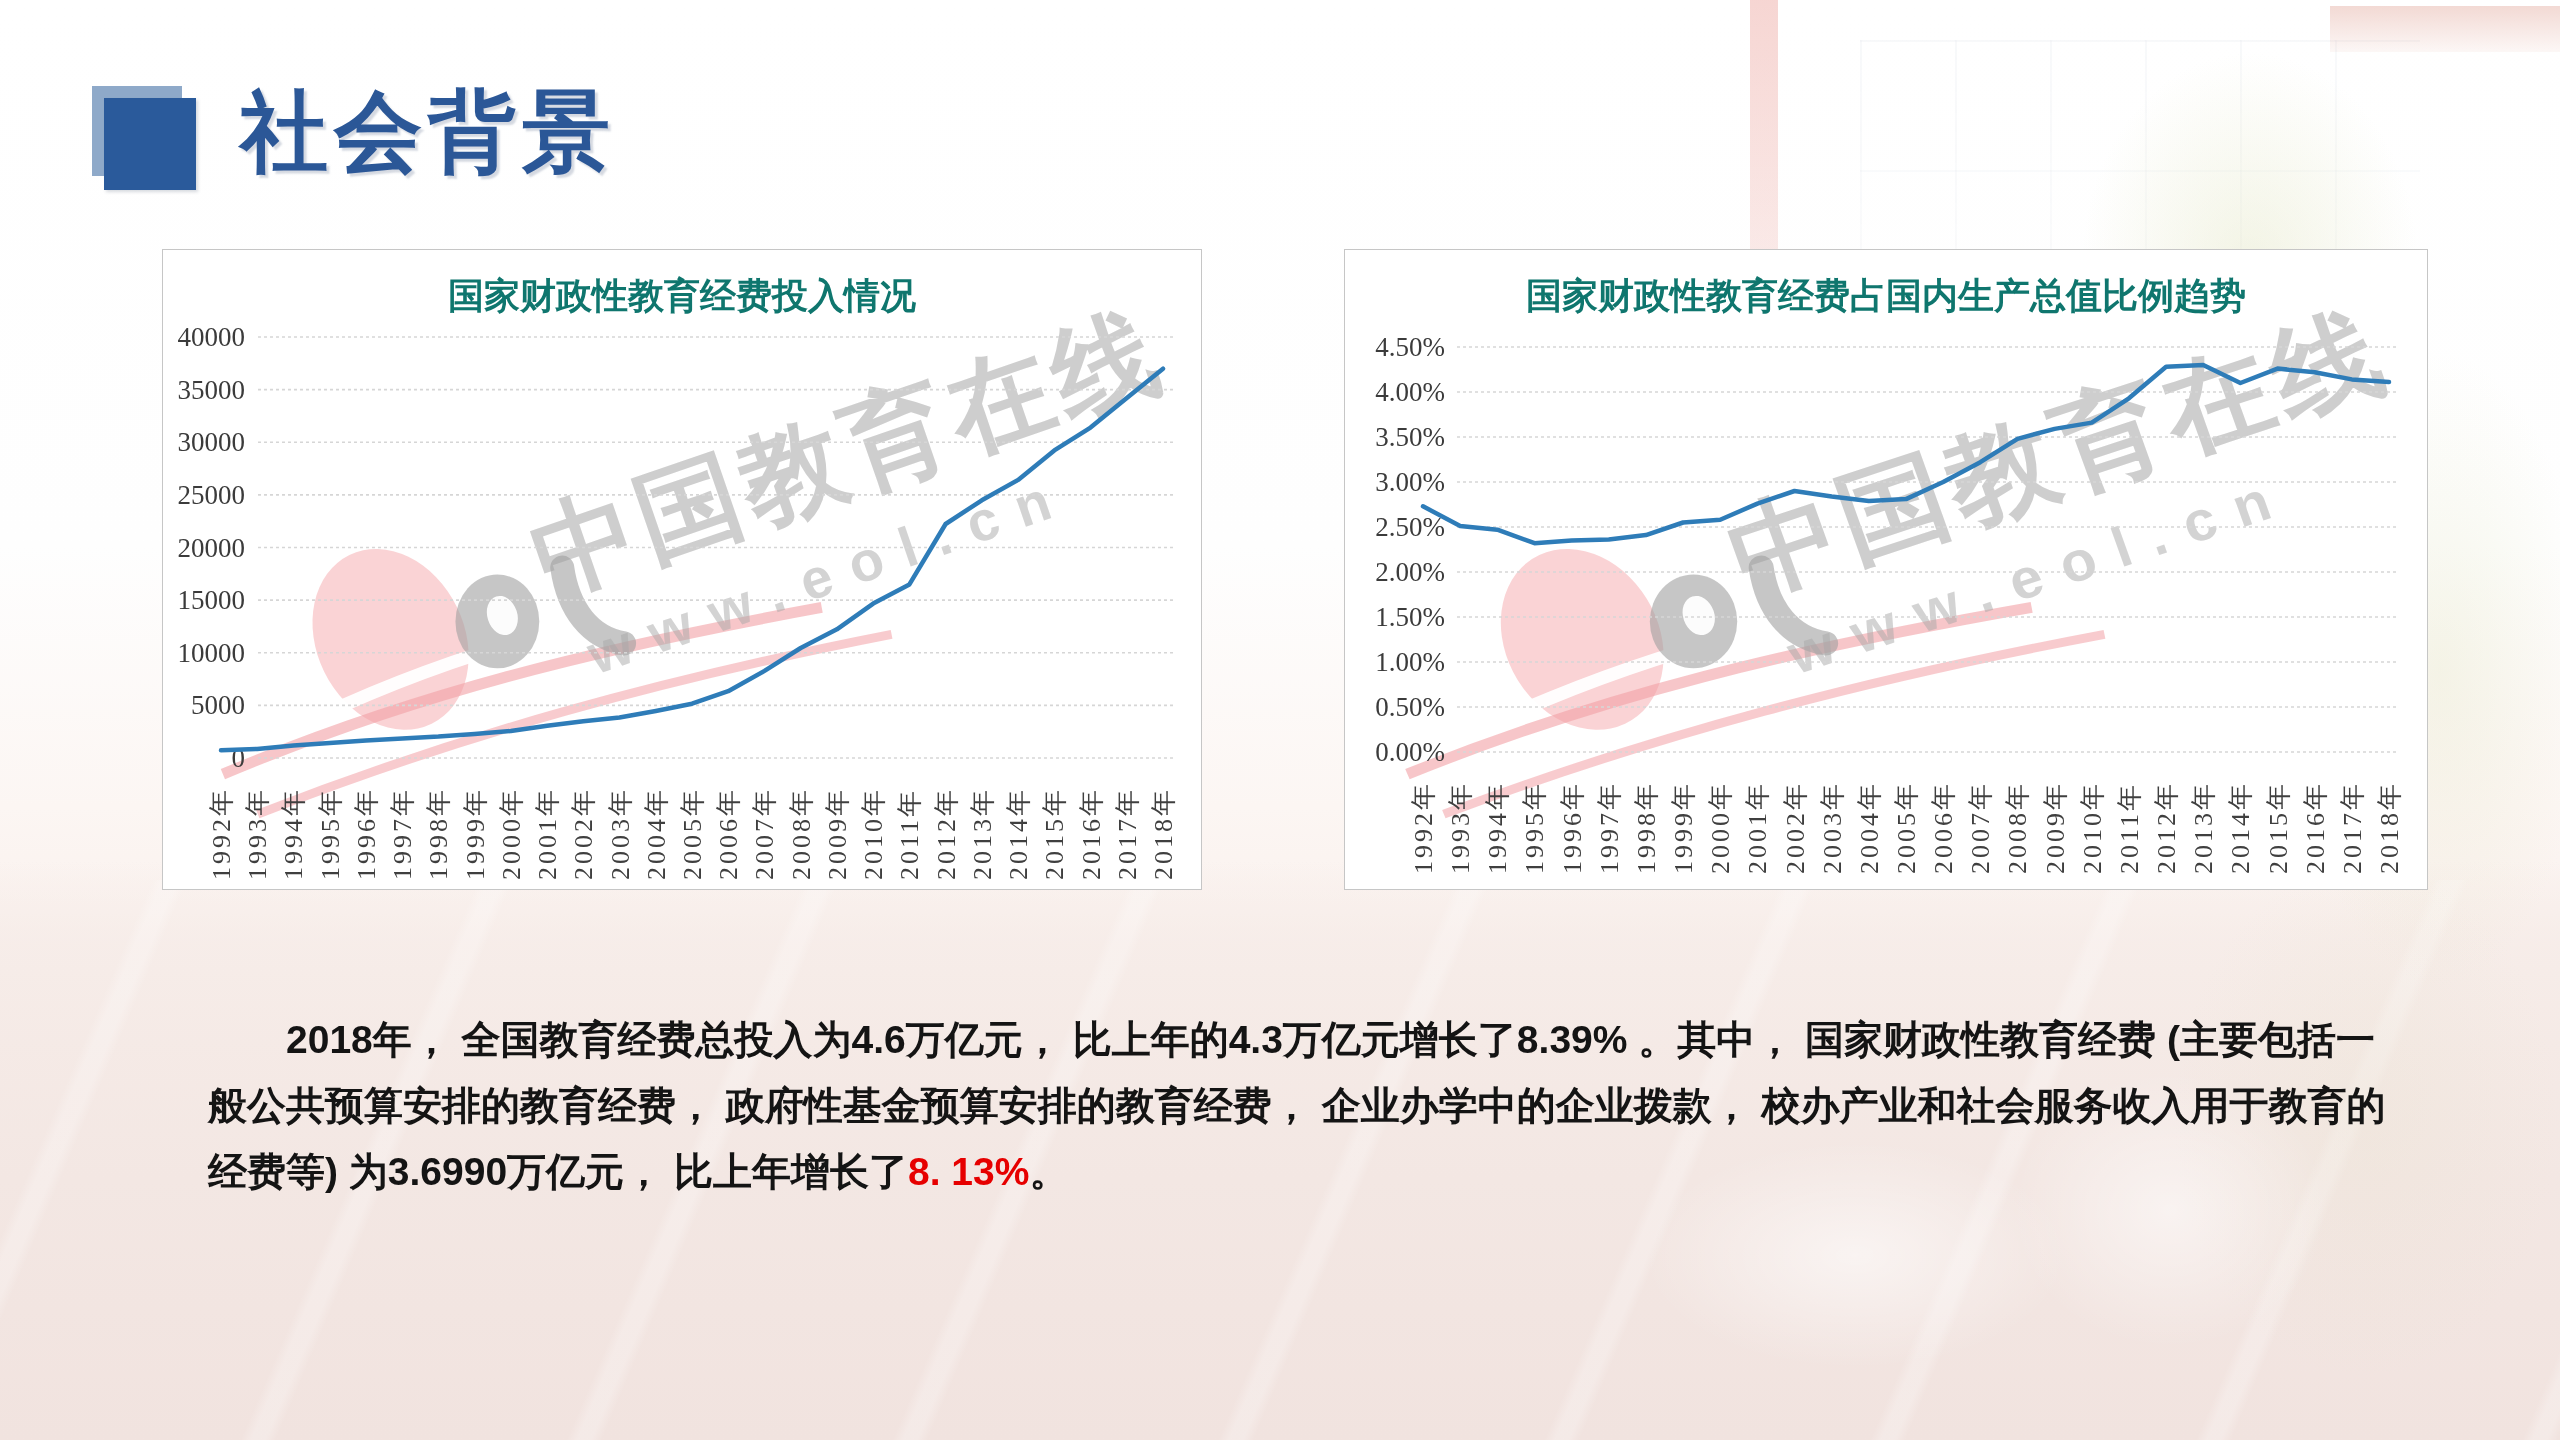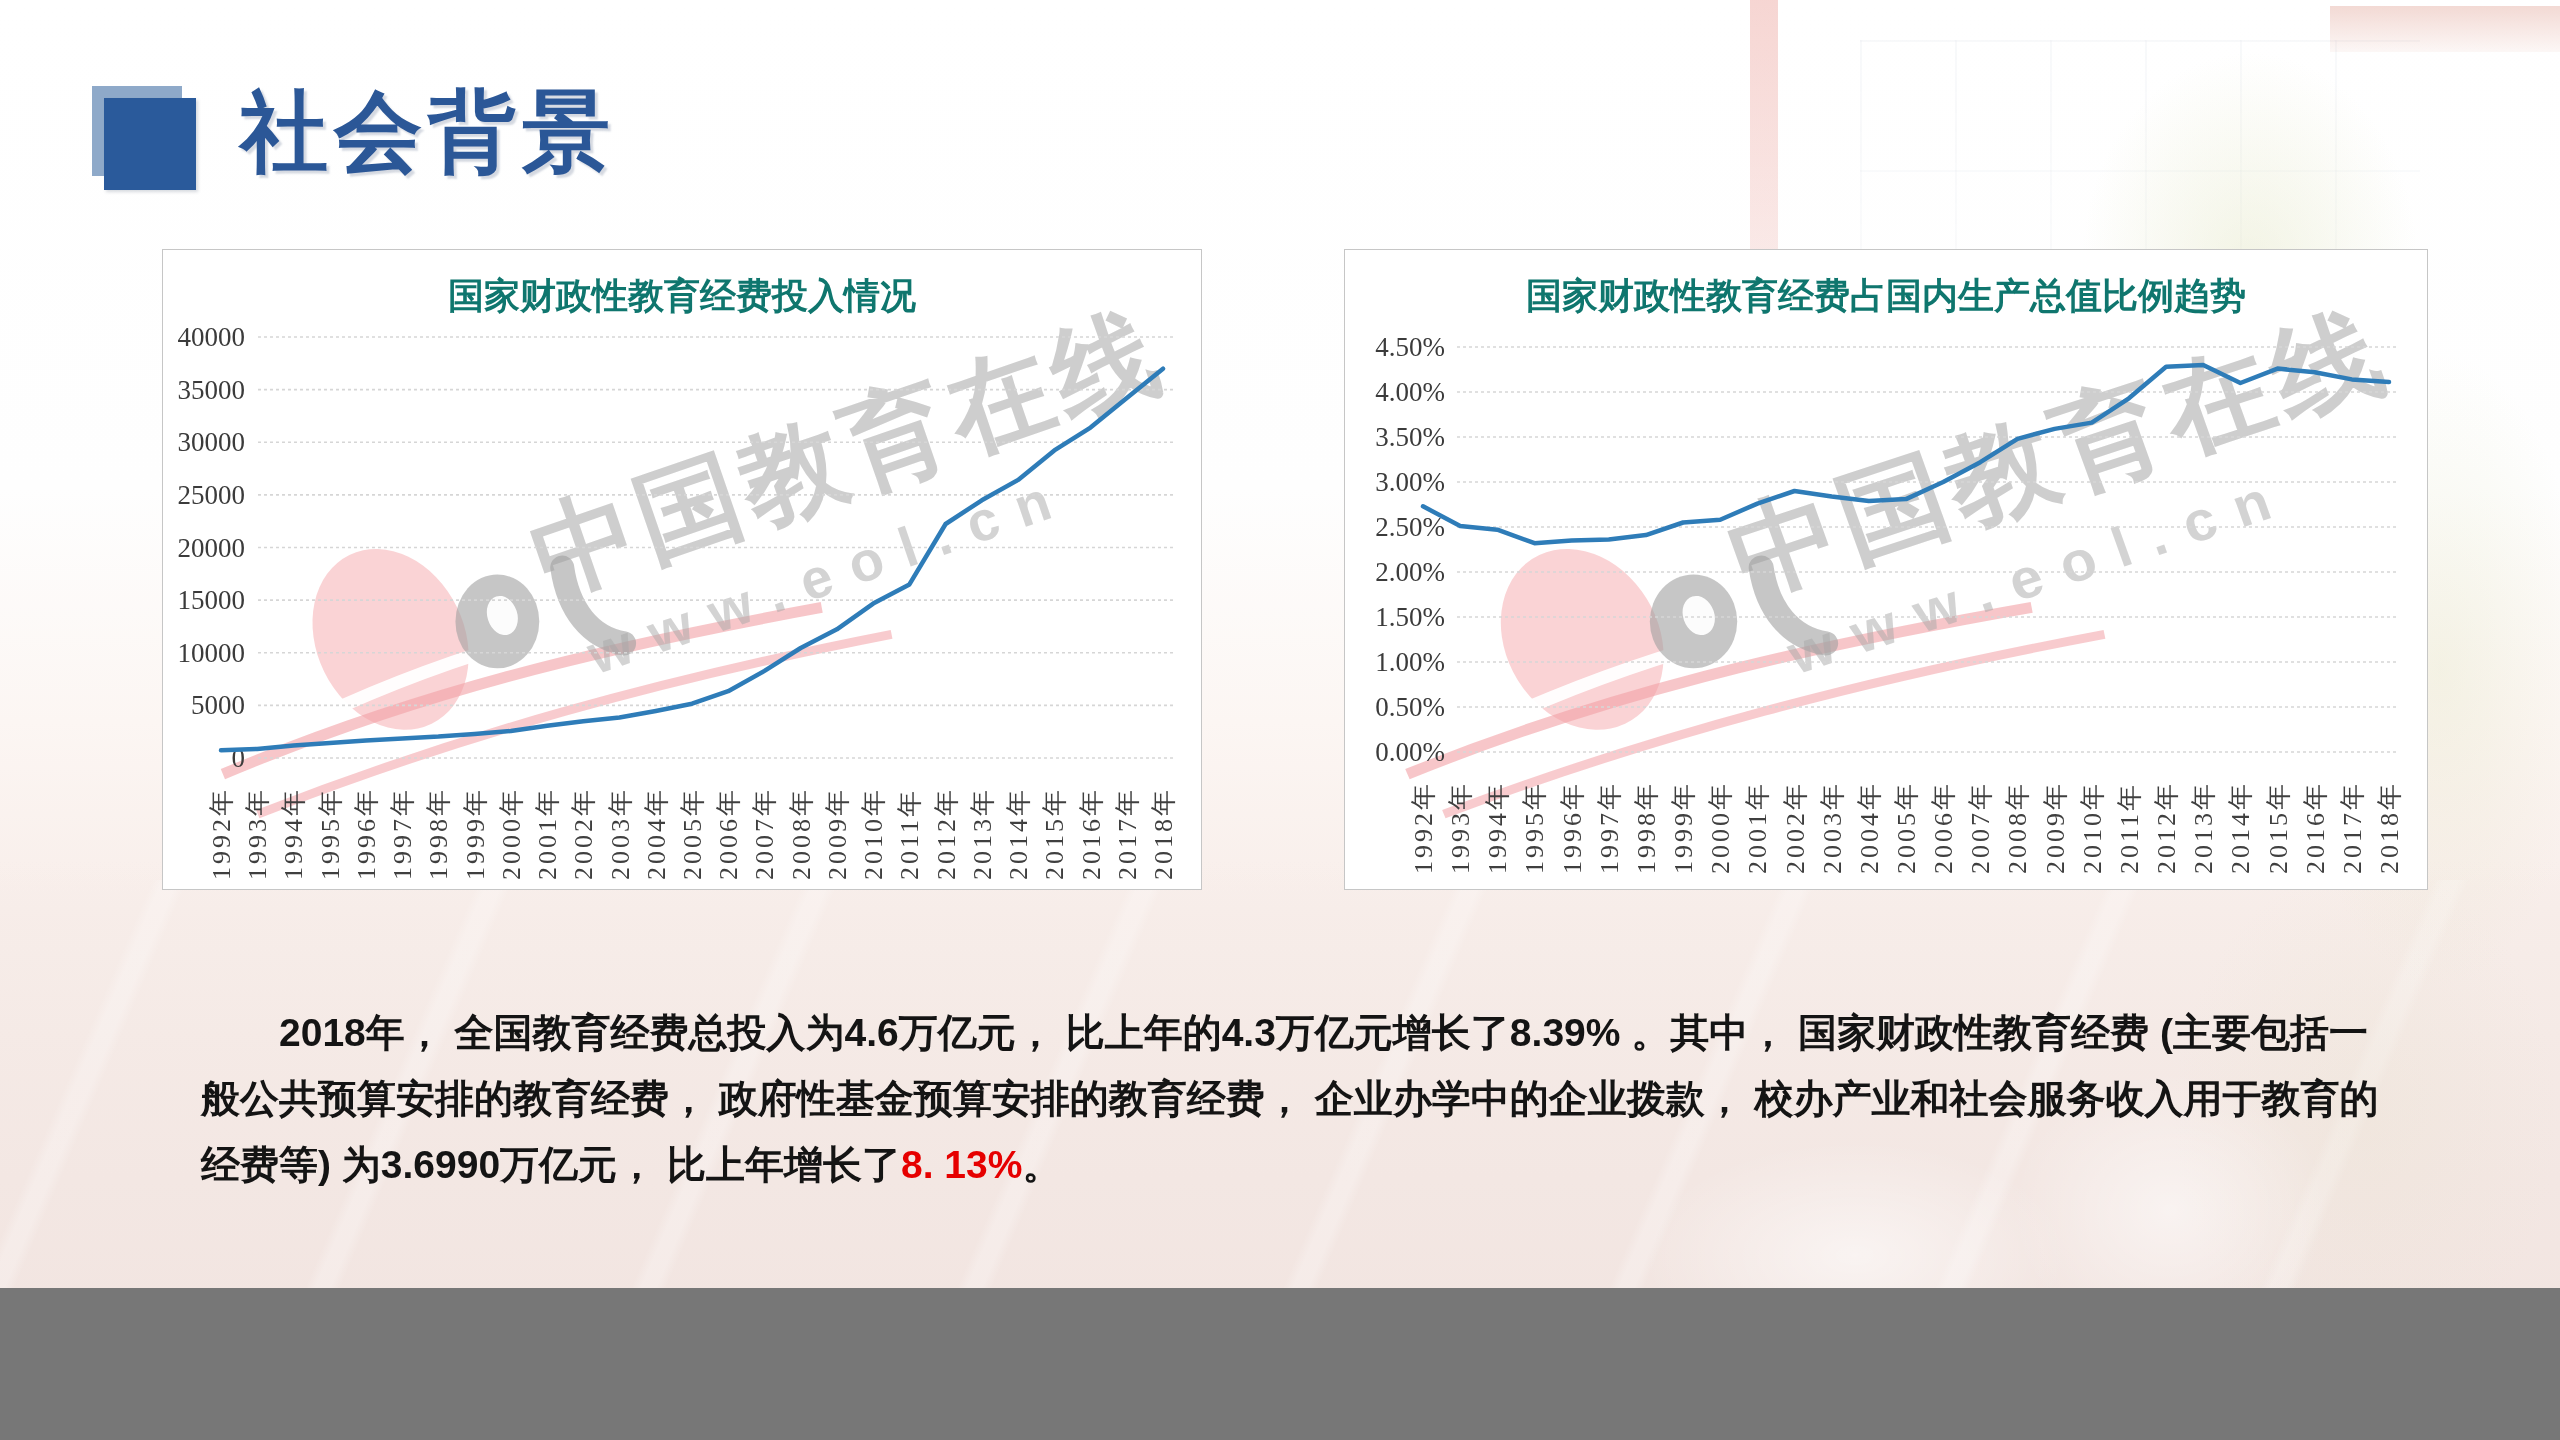--- a/index.html
+++ b/index.html
@@ -1,17 +1,17 @@
 <!DOCTYPE html>
 <html><head>
 <meta charset="utf-8">
 <style>
   html,body{margin:0;padding:0;background:#777;}
   .slide{
-    position:relative;width:2560px;height:1288px;overflow:hidden;
+    position:relative;width:2560px;height:1440px;overflow:hidden;
     background:linear-gradient(180deg,#ffffff 0%,#fefefe 38%,#fcf6f3 56%,#f7ece8 74%,#f3e6e2 100%);
     font-family:"Liberation Sans","DejaVu Sans",sans-serif;
   }
   
   .bg-layer{position:absolute;pointer-events:none;}
   .bg-grid{left:1860px;top:40px;width:560px;height:610px;
     background-image:linear-gradient(rgba(198,206,218,.26) 2px,transparent 2px),
                      linear-gradient(90deg,rgba(198,206,218,.26) 2px,transparent 2px);
     background-size:95px 130px;opacity:.55;
     -webkit-mask-image:linear-gradient(180deg,rgba(0,0,0,.9),transparent);
@@ -57,21 +57,21 @@
   .xtick{font:26px "Liberation Serif","DejaVu Serif",serif;fill:#3f3f3f;letter-spacing:3px;}
   .dataline{fill:none;stroke-width:4.5;stroke-linejoin:round;stroke-linecap:round;}
   .wm-line1{font-family:"Liberation Serif","DejaVu Serif",serif;font-weight:700;font-size:104px;
     fill:#9f9f9f;opacity:.5;letter-spacing:6px;}
   .wm-line2{font-family:"Liberation Sans","DejaVu Sans",sans-serif;font-weight:700;font-size:56px;
     fill:#a9a9a9;opacity:.5;letter-spacing:20px;}
 
   
   .body-text{position:absolute;left:196px;top:995px;width:2204px;z-index:2;
     font-size:39px;font-weight:700;line-height:66px;color:#141414;}
-  .body-text p{margin:5px;text-indent:78px;}
+  .body-text p{margin:12px;text-indent:78px;}
   .body-text p + p{margin-top:32px;}
   .red{color:#e60000;}
 </style>
 </head>
 <body>
 
 <div class="slide">
 
   <div class="bg-layer bg-track"></div>
   <div class="bg-layer bg-streaks"></div>

